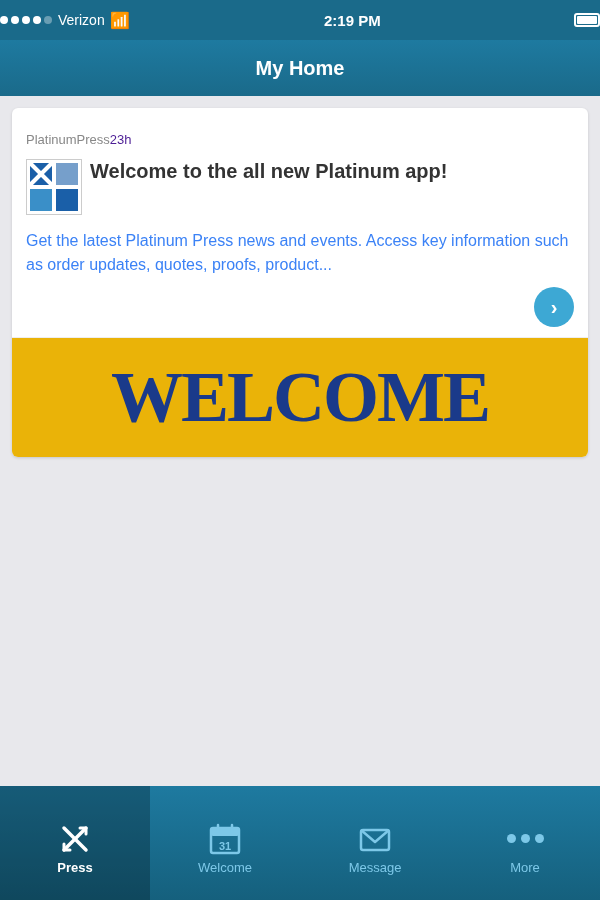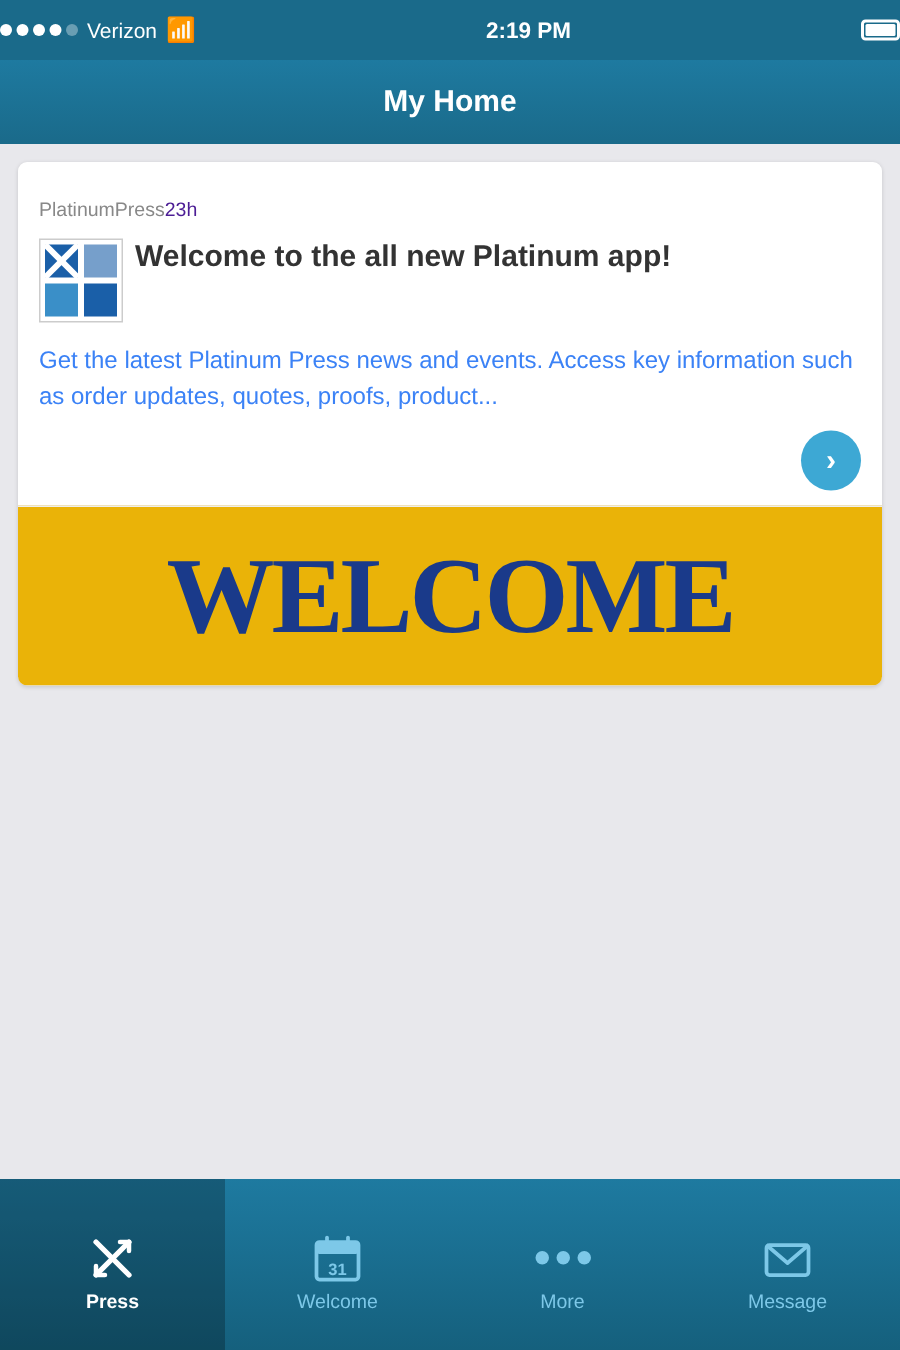--- a/index.html
+++ b/index.html
@@ -332,31 +332,31 @@
 
       <text x="17" y="28" text-anchor="middle" font-size="11" font-weight="700" fill="#7dc8e8" font-family="Arial">31</text>
 
       <line x1="10" y1="3" x2="10" y2="10" stroke="#7dc8e8" stroke-width="2.5" stroke-linecap="round"></line>
       <line x1="24" y1="3" x2="24" y2="10" stroke="#7dc8e8" stroke-width="2.5" stroke-linecap="round"></line>
     </svg>
     <span class="tab-label">Welcome</span>
   </div>
 
   <div class="tab-item">
+    <svg width="34" height="34" viewBox="0 0 34 34" xmlns="http://www.w3.org/2000/svg">
+
+      <rect x="3" y="8" width="28" height="20" rx="2" fill="none" stroke="#7dc8e8" stroke-width="2.5"></rect>
+
+      <polyline points="3,8 17,20 31,8" fill="none" stroke="#7dc8e8" stroke-width="2.5" stroke-linejoin="round"></polyline>
+    </svg>
+    <span class="tab-label">Message</span>
+  </div>
+
+  <div class="tab-item">
     <div class="dots-wrap">
       <div class="dot-circle"></div>
       <div class="dot-circle"></div>
       <div class="dot-circle"></div>
     </div>
     <span class="tab-label">More</span>
   </div>
 
-  <div class="tab-item">
-    <svg width="34" height="34" viewBox="0 0 34 34" xmlns="http://www.w3.org/2000/svg">
-
-      <rect x="3" y="8" width="28" height="20" rx="2" fill="none" stroke="#7dc8e8" stroke-width="2.5"></rect>
-
-      <polyline points="3,8 17,20 31,8" fill="none" stroke="#7dc8e8" stroke-width="2.5" stroke-linejoin="round"></polyline>
-    </svg>
-    <span class="tab-label">Message</span>
-  </div>
-
 </div>
 
 </body></html>

